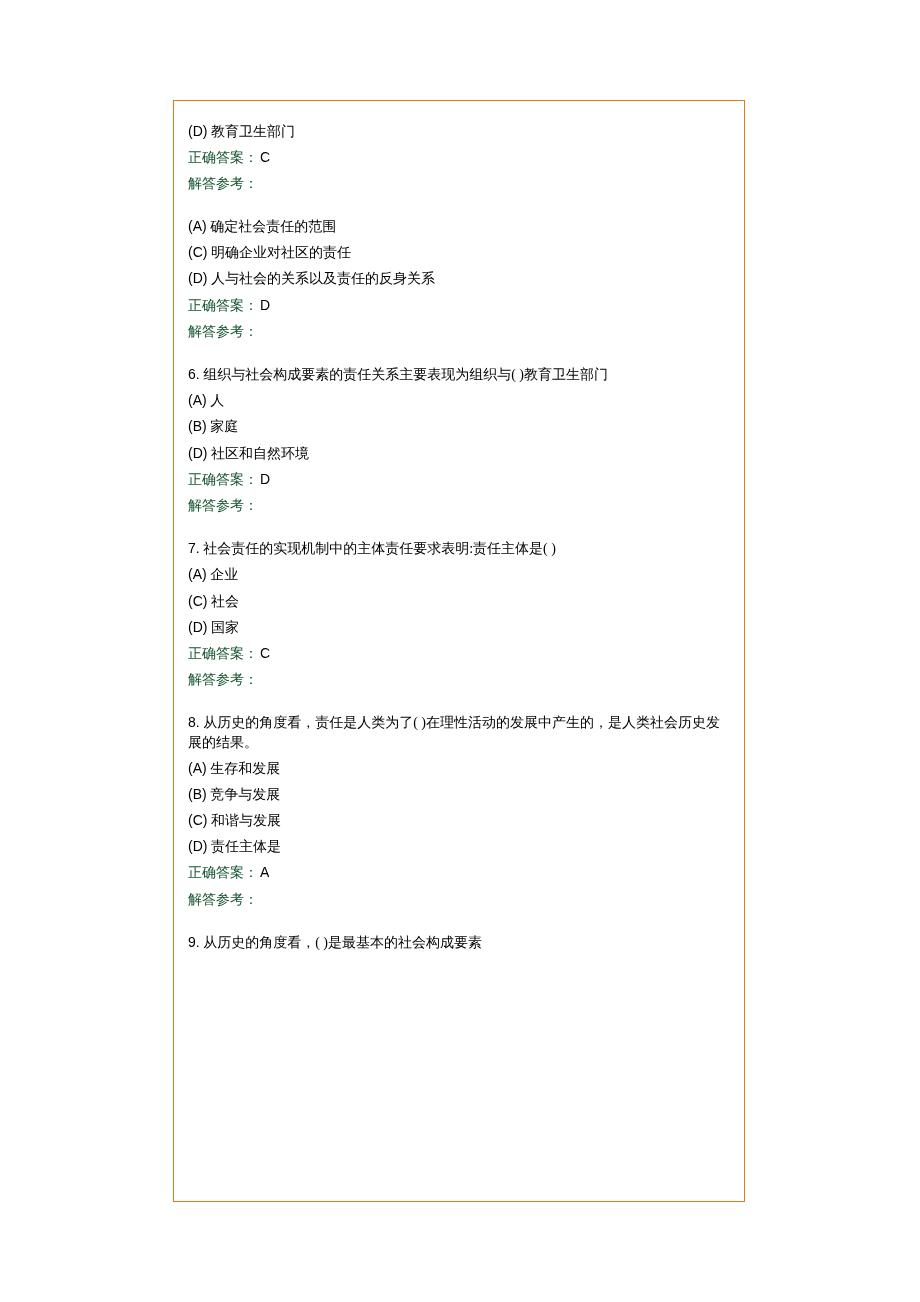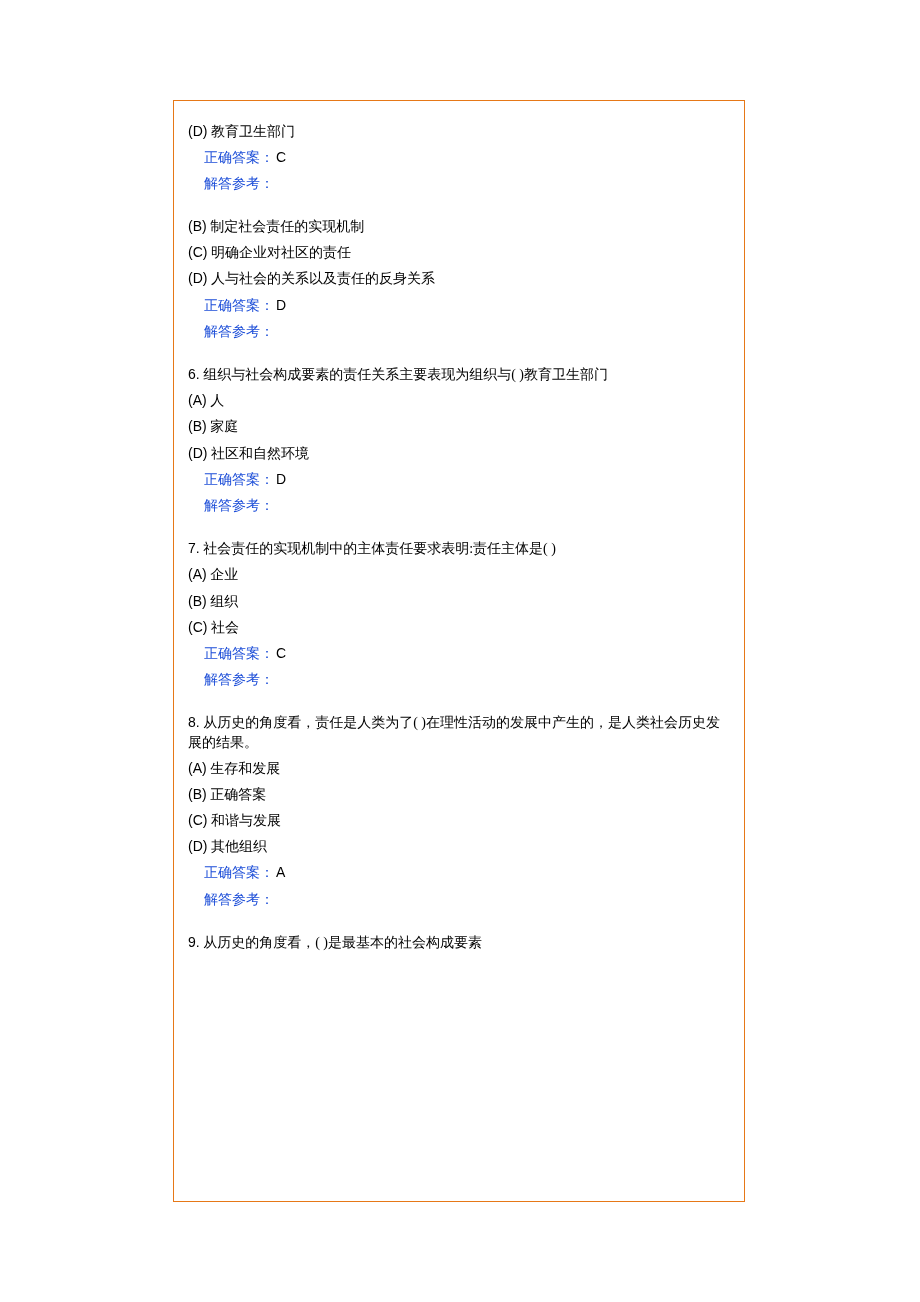--- a/index.html
+++ b/index.html
@@ -30,22 +30,21 @@
   .q-line, .opt-line, .ans-line, .ref-line {
     margin: 6.5px 0;
   }
   .q-block {
     margin-bottom: 24px;
   }
   .q-block:first-child {
     margin-top: 0;
   }
   .green {
-    color: #1d4ed8;
-    margin-left: 16px;
+    color: #14532d;
   }
   .opt-label {
     font-family: Arial, sans-serif;
     font-size: 14px;
   }
   .ans-letter {
     font-family: Arial, sans-serif;
     color: #000000;
     margin-left: 2px;
   }
@@ -64,21 +63,21 @@
         <span class="opt-label">(D)</span><span> 教育卫生部门</span>
       </div>
       <div class="ans-line">
         <span class="green">正确答案：</span><span class="ans-letter">C</span>
       </div>
       <div class="ref-line green">解答参考：</div>
     </div>
 
     <div class="q-block">
       <div class="opt-line">
-        <span class="opt-label">(B)</span><span> 制定社会责任的实现机制</span>
+        <span class="opt-label">(A)</span><span> 确定社会责任的范围</span>
       </div>
       <div class="opt-line">
         <span class="opt-label">(C)</span><span> 明确企业对社区的责任</span>
       </div>
       <div class="opt-line">
         <span class="opt-label">(D)</span><span> 人与社会的关系以及责任的反身关系</span>
       </div>
       <div class="ans-line">
         <span class="green">正确答案：</span><span class="ans-letter">D</span>
       </div>
@@ -105,46 +104,46 @@
     </div>
 
     <div class="q-block">
       <div class="q-line">
         <span class="q-num">7.</span><span> 社会责任的实现机制中的主体责任要求表明:责任主体是(  )</span>
       </div>
       <div class="opt-line">
         <span class="opt-label">(A)</span><span> 企业</span>
       </div>
       <div class="opt-line">
-        <span class="opt-label">(B)</span><span> 组织</span>
+        <span class="opt-label">(C)</span><span> 社会</span>
       </div>
       <div class="opt-line">
-        <span class="opt-label">(C)</span><span> 社会</span>
+        <span class="opt-label">(D)</span><span> 国家</span>
       </div>
       <div class="ans-line">
         <span class="green">正确答案：</span><span class="ans-letter">C</span>
       </div>
       <div class="ref-line green">解答参考：</div>
     </div>
 
     <div class="q-block">
       <div class="q-line">
         <span class="q-num">8.</span><span> 从历史的角度看，责任是人类为了(  )在理性活动的发展中产生的，是人类社会历史发展的结果。</span>
       </div>
       <div class="opt-line">
         <span class="opt-label">(A)</span><span> 生存和发展</span>
       </div>
       <div class="opt-line">
-        <span class="opt-label">(B)</span><span> 正确答案</span>
+        <span class="opt-label">(B)</span><span> 竞争与发展</span>
       </div>
       <div class="opt-line">
         <span class="opt-label">(C)</span><span> 和谐与发展</span>
       </div>
       <div class="opt-line">
-        <span class="opt-label">(D)</span><span> 其他组织</span>
+        <span class="opt-label">(D)</span><span> 责任主体是</span>
       </div>
       <div class="ans-line">
         <span class="green">正确答案：</span><span class="ans-letter">A</span>
       </div>
       <div class="ref-line green">解答参考：</div>
     </div>
 
     <div class="q-block">
       <div class="q-line">
         <span class="q-num">9.</span><span> 从历史的角度看，(  )是最基本的社会构成要素</span>

